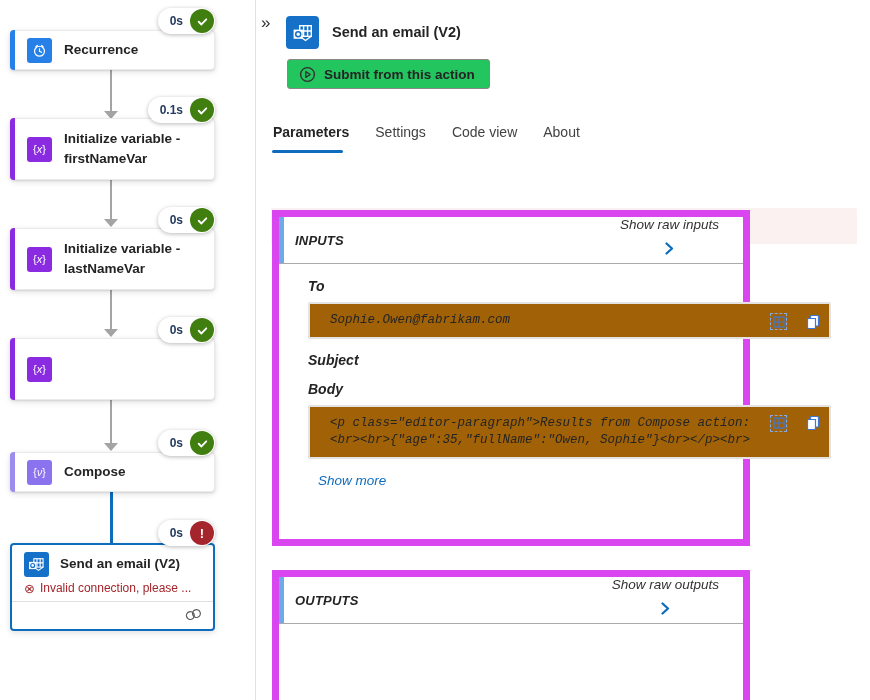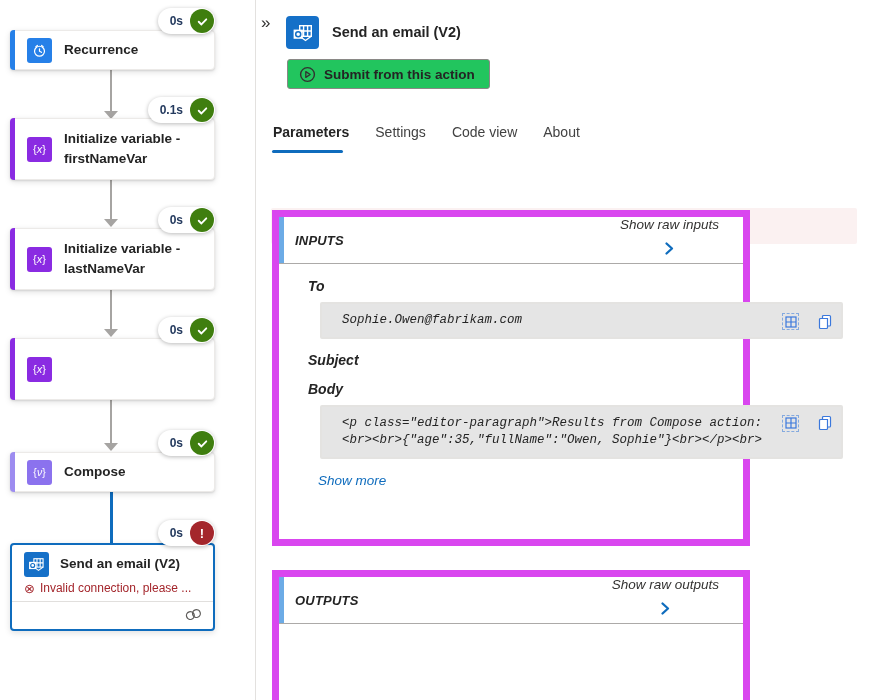--- a/index.html
+++ b/index.html
@@ -74,21 +74,21 @@
   .chead .accentbar { position:absolute; left:0; top:0; bottom:0; width:5px;
     background:var(--inputs-accent); }
   .chead .cheadtitle { margin-left:16px; font-size:13px; font-weight:700; letter-spacing:.2px; }
   .rawlink { position:absolute; right:24px; top:0; bottom:0; display:flex; align-items:center;
     gap:9px; cursor:pointer;flex-direction:column; }
   .rawlink .rtext { font-size:13.5px; color:#323130; }
   .cbody { padding:14px 33px 0 29px; }
   .flabel { font-size:14px; font-weight:600; margin:13px 0 8px; color:#242424; }
   .flabel:first-child { margin-top:0; }
   .fbox { position:relative; width:523px; border:2px solid #E4E3E1; border-radius:2px;
-    background:#e5e5e5; min-height:35px;margin-left:12px; }
+    background:#a16207; min-height:35px; }
   .fbox .fval { font-family:"Liberation Mono","DejaVu Sans Mono",monospace; font-size:12.5px;
     color:#242424; padding:8px 76px 8px 20px; line-height:1.35; word-break:normal; }
   .fbox.single .fval { white-space:nowrap; padding-right:10px; }
   .ficons { position:absolute; top:9px; right:8px; display:flex; gap:18px; align-items:center; }
   .icon-grid { width:17px; height:17px; border:1px dashed #85AADF; display:flex;
     align-items:center; justify-content:center; cursor:pointer; }
   .icon-copy { cursor:pointer; display:flex; }
   .showmore { margin:14px 0 0 10px; font-size:13.5px; color:var(--link); cursor:pointer;
     display:inline-block; }
 </style>

